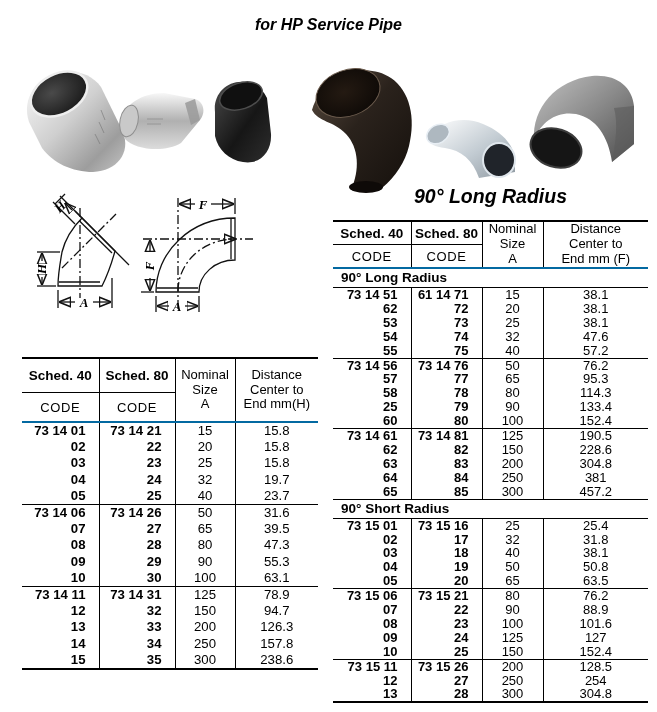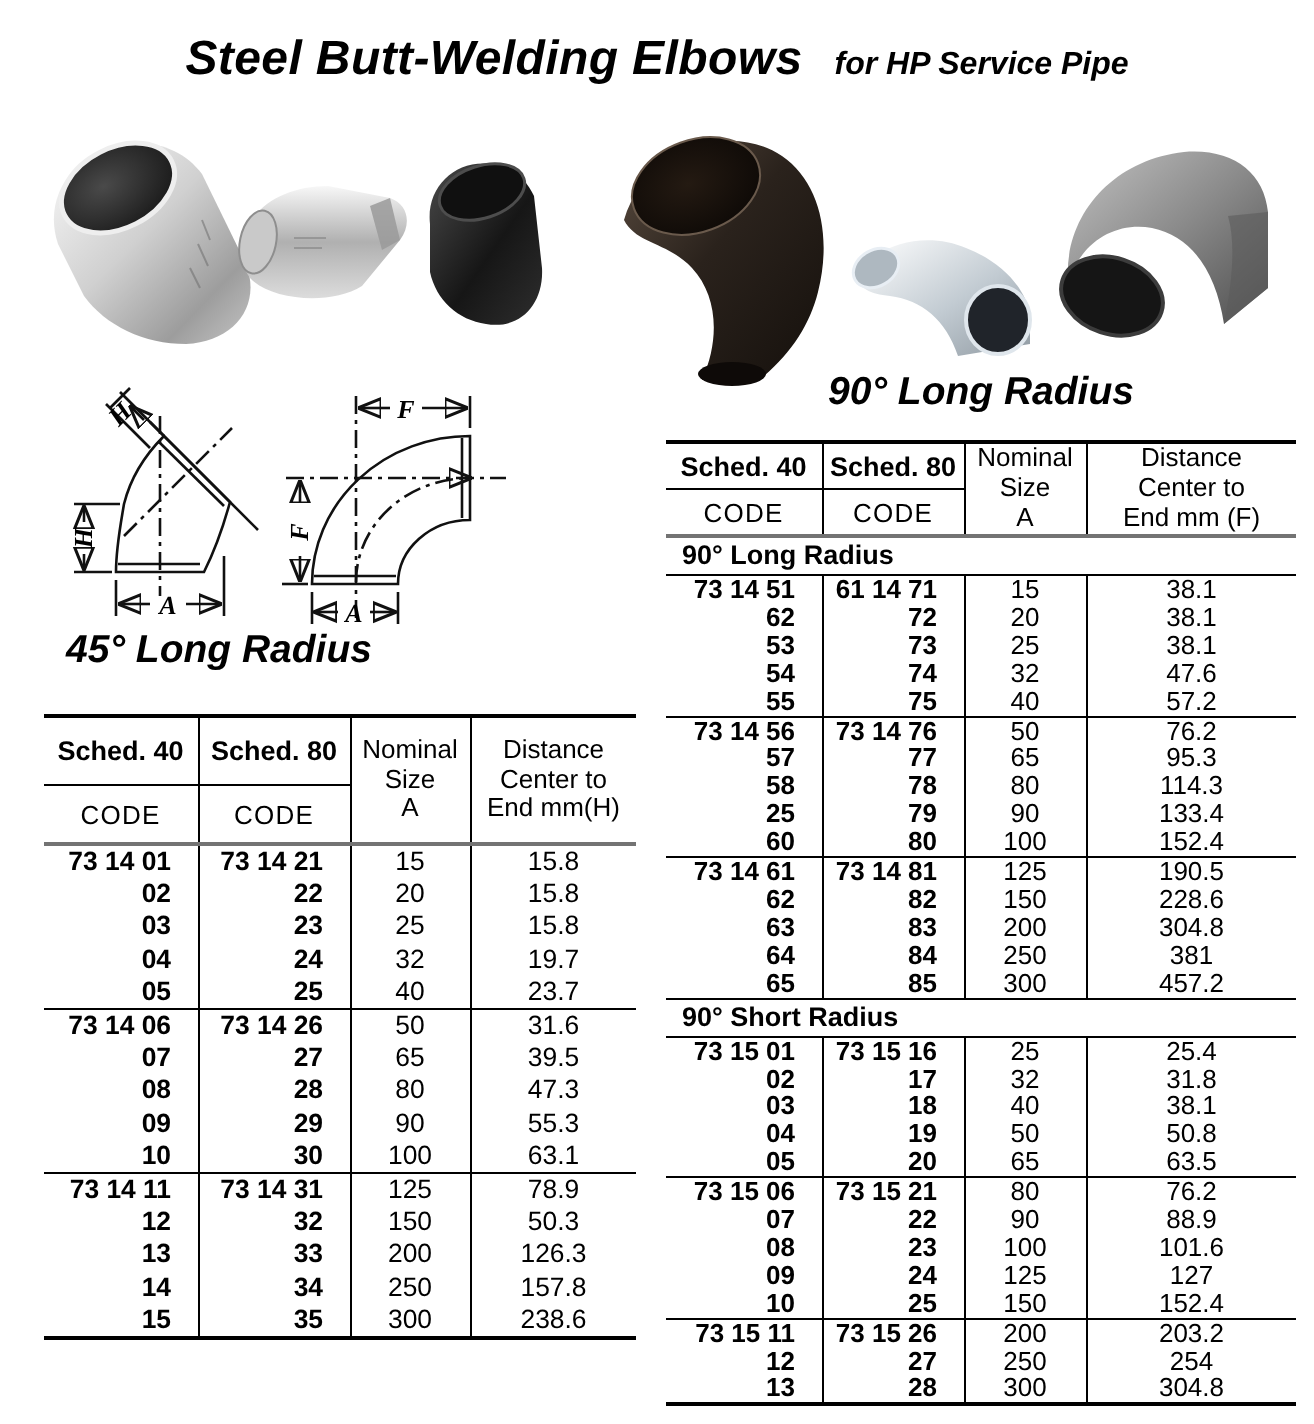--- a/index.html
+++ b/index.html
@@ -17,21 +17,21 @@
 
   
   .heading{position:absolute;font-weight:bold;font-style:italic;font-size:19.5px;white-space:nowrap;}
   #heading-left{left:33px;top:314px;}
   #heading-right{left:333px;width:315px;top:185px;text-align:center;}
 
   
   table.spec{border-collapse:collapse;table-layout:fixed;
              border-top:2.5px solid #000;border-bottom:2.5px solid #000;}
   .spec th,.spec td{padding:0;font-weight:normal;}
-  .spec thead{border-bottom:2px solid #737373;margin-top:43px;}
+  .spec thead{border-bottom:2px solid #0369a1;margin-top:43px;}
   .spec th.sched{font-weight:bold;border-bottom:1.6px solid #000;font-size:13.5px;}
   .spec th.codeh{font-size:13px;letter-spacing:.6px;}
   .spec th.multi{white-space:pre-line;font-size:13px;line-height:1.13;vertical-align:middle;}
   .spec .br{border-right:1.5px solid #000;}
   .spec tbody.grp{border-top:1.7px solid #000;}
   .spec tbody.sec{border-top:1.7px solid #000;border-bottom:1.7px solid #000;}
   .spec td.code{text-align:right;padding-right:13px;font-weight:bold;}
   .spec td.num{text-align:center;}
   .spec td.seclabel{font-weight:bold;text-align:left;padding-left:8px;font-size:13.5px;line-height:18px;}
   .t-left td{font-size:13.2px;line-height:16.2px;}
@@ -47,21 +47,20 @@
   .thin{stroke-width:.9;}
   svg.line-art path, svg.line-art line{stroke:#111;fill:none;stroke-width:1.3;}
   svg.line-art path.body{fill:#fff;}
 </style>
 </head>
 <body>
 
 <div class="page">
 
   <div class="title-row">
-    <span class="title-main">Steel Butt-Welding Elbows</span>
     <span class="title-sub">for HP Service Pipe</span>
   </div>
 
   <svg class="abs" style="left:15px;top:62px" width="120" height="125" viewBox="0 0 120 125">
     <defs>
       <linearGradient id="g1" x1="0" y1="0" x2="1" y2="1">
         <stop offset="0" stop-color="#fafafa"></stop>
           <stop offset="0.45" stop-color="#d0d0d0"></stop>
         <stop offset="0.78" stop-color="#9d9d9d"></stop>
           <stop offset="1" stop-color="#c4c4c4"></stop>
@@ -227,21 +226,20 @@
     </g>
     <g>
       <path class="thin" d="M 18,106 L 18,122"></path>
       <path class="thin" d="M 61,106 L 61,122"></path>
       <path d="M 31,116 L 19.8,116" marker-end="url(#arr90)"></path>
       <path d="M 47,116 L 59.2,116" marker-end="url(#arr90)"></path>
       <text class="dimtxt" x="39" y="121" text-anchor="middle">A</text>
     </g>
   </svg>
 
-  <div class="heading" id="heading-left">45° Long Radius</div>
   <div class="heading" id="heading-right">90° Long Radius</div>
 
   <div class="abs" id="table-left" style="left:22px;top:357px;width:296px">
       <table class="spec t-left">
         <colgroup>
           <col style="width: 77px;">
           <col style="width: 76px;">
           <col style="width: 60px;">
           <col style="width: 83px;">
         </colgroup>
@@ -329,21 +327,21 @@
           <tr>
             <td class="code br">73 14 11</td>
             <td class="code br">73 14 31</td>
             <td class="num br">125</td>
             <td class="num">78.9</td>
           </tr>
           <tr>
             <td class="code br">12</td>
             <td class="code br">32</td>
             <td class="num br">150</td>
-            <td class="num">50.3</td>
+            <td class="num">94.7</td>
           </tr>
           <tr>
             <td class="code br">13</td>
             <td class="code br">33</td>
             <td class="num br">200</td>
             <td class="num">126.3</td>
           </tr>
           <tr>
             <td class="code br">14</td>
             <td class="code br">34</td>
@@ -551,21 +549,21 @@
             <td class="code br">25</td>
             <td class="num br">150</td>
             <td class="num">152.4</td>
           </tr>
         </tbody>
         <tbody class="grp">
           <tr>
             <td class="code br">73 15 11</td>
             <td class="code br">73 15 26</td>
             <td class="num br">200</td>
-            <td class="num">203.2</td>
+            <td class="num">128.5</td>
           </tr>
           <tr>
             <td class="code br">12</td>
             <td class="code br">27</td>
             <td class="num br">250</td>
             <td class="num">254</td>
           </tr>
           <tr>
             <td class="code br">13</td>
             <td class="code br">28</td>

